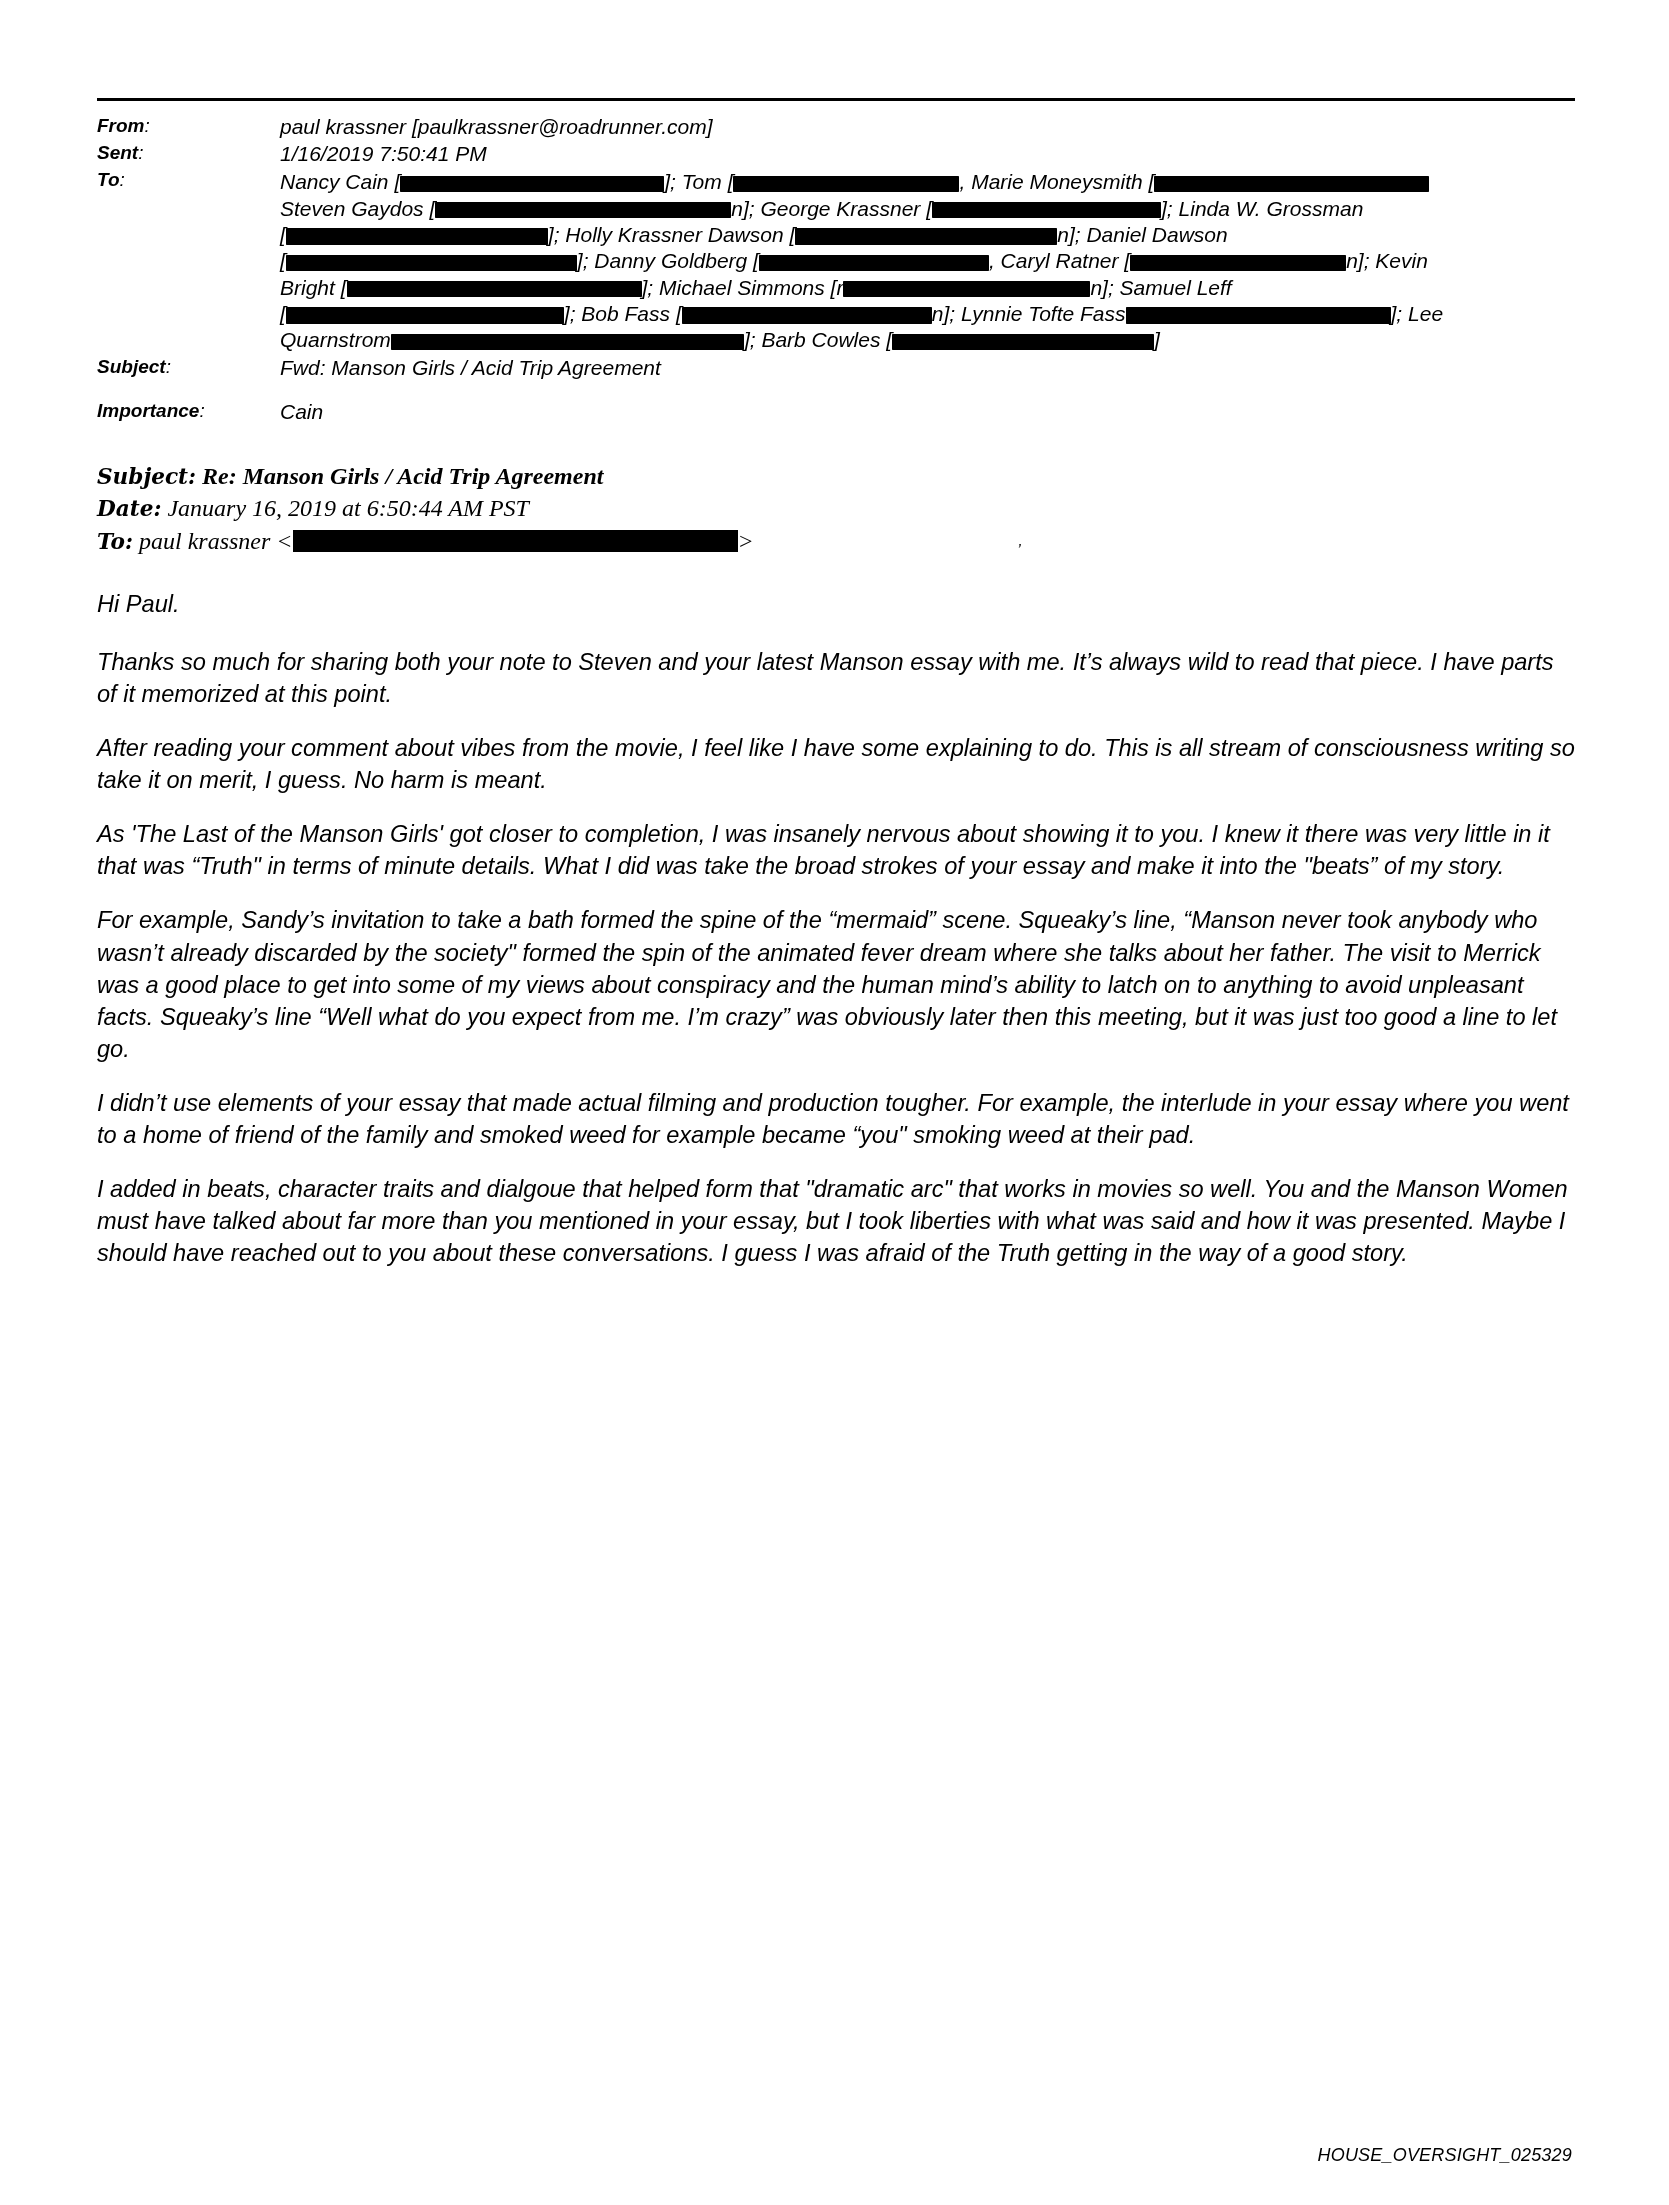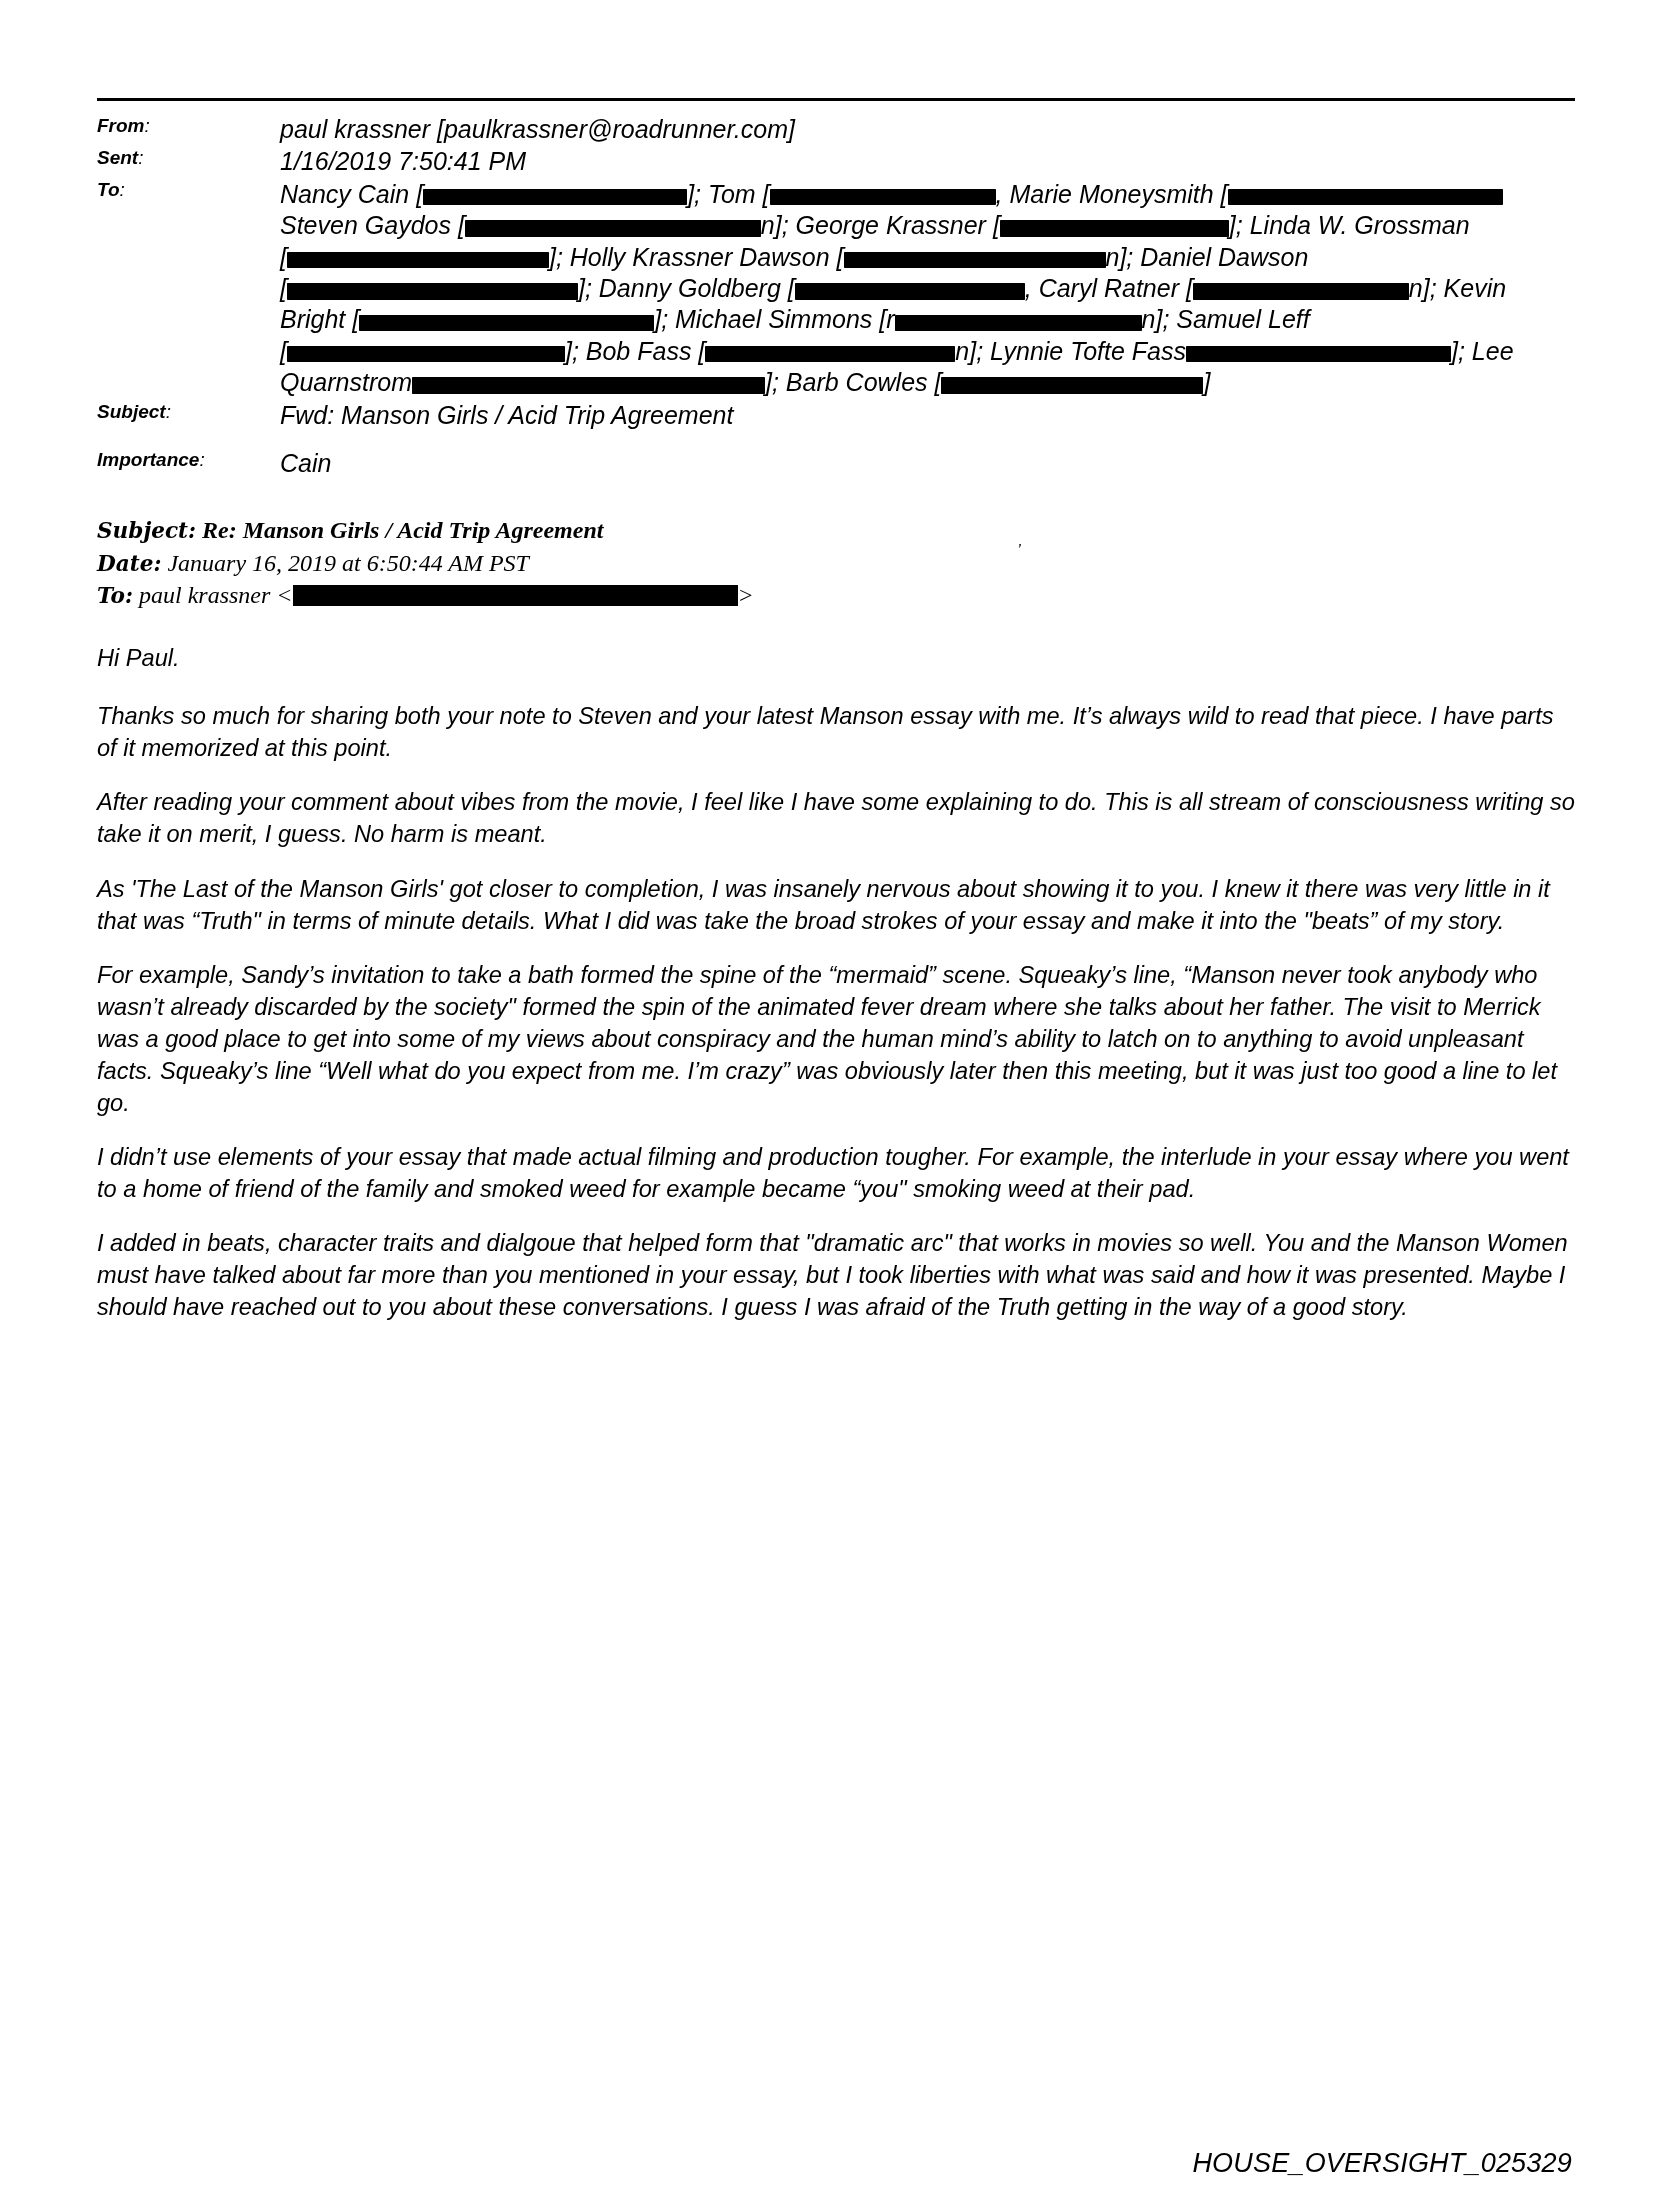--- a/index.html
+++ b/index.html
@@ -45,21 +45,21 @@
   .hdr-label {
     width: 183px;
     font-size: 19px;
     font-weight: bold;
     line-height: 1.19;
     white-space: nowrap;
     padding-bottom: 2px !important;
   }
   .hdr-label .colon { font-weight: normal; }
   .hdr-value {
-    font-size: 25px;
+    font-size: 21px;
     line-height: 1.19;
     padding-bottom: 2px !important;
   }
   .hdr-value.recipients {
     line-height: 1.255;
   }
   .redact {
     display: inline-block;
     background: #000;
     height: 16.4px;
@@ -103,22 +103,22 @@
     margin: 0 0 22px 0;
   }
   .body-text p.greet {
     margin-bottom: 26px;
   }
 
   
   .footer {
     position: absolute;
     right: 97px;
-    bottom: 26px;
-    font-size: 27px;
+    bottom: 39px;
+    font-size: 18px;
     letter-spacing: 0.2px;
   }
   .tick {
     position: absolute;
     left: 1017px;
     top: 541px;
     font-size: 17px;
     color: #111;
   }
 </style>

